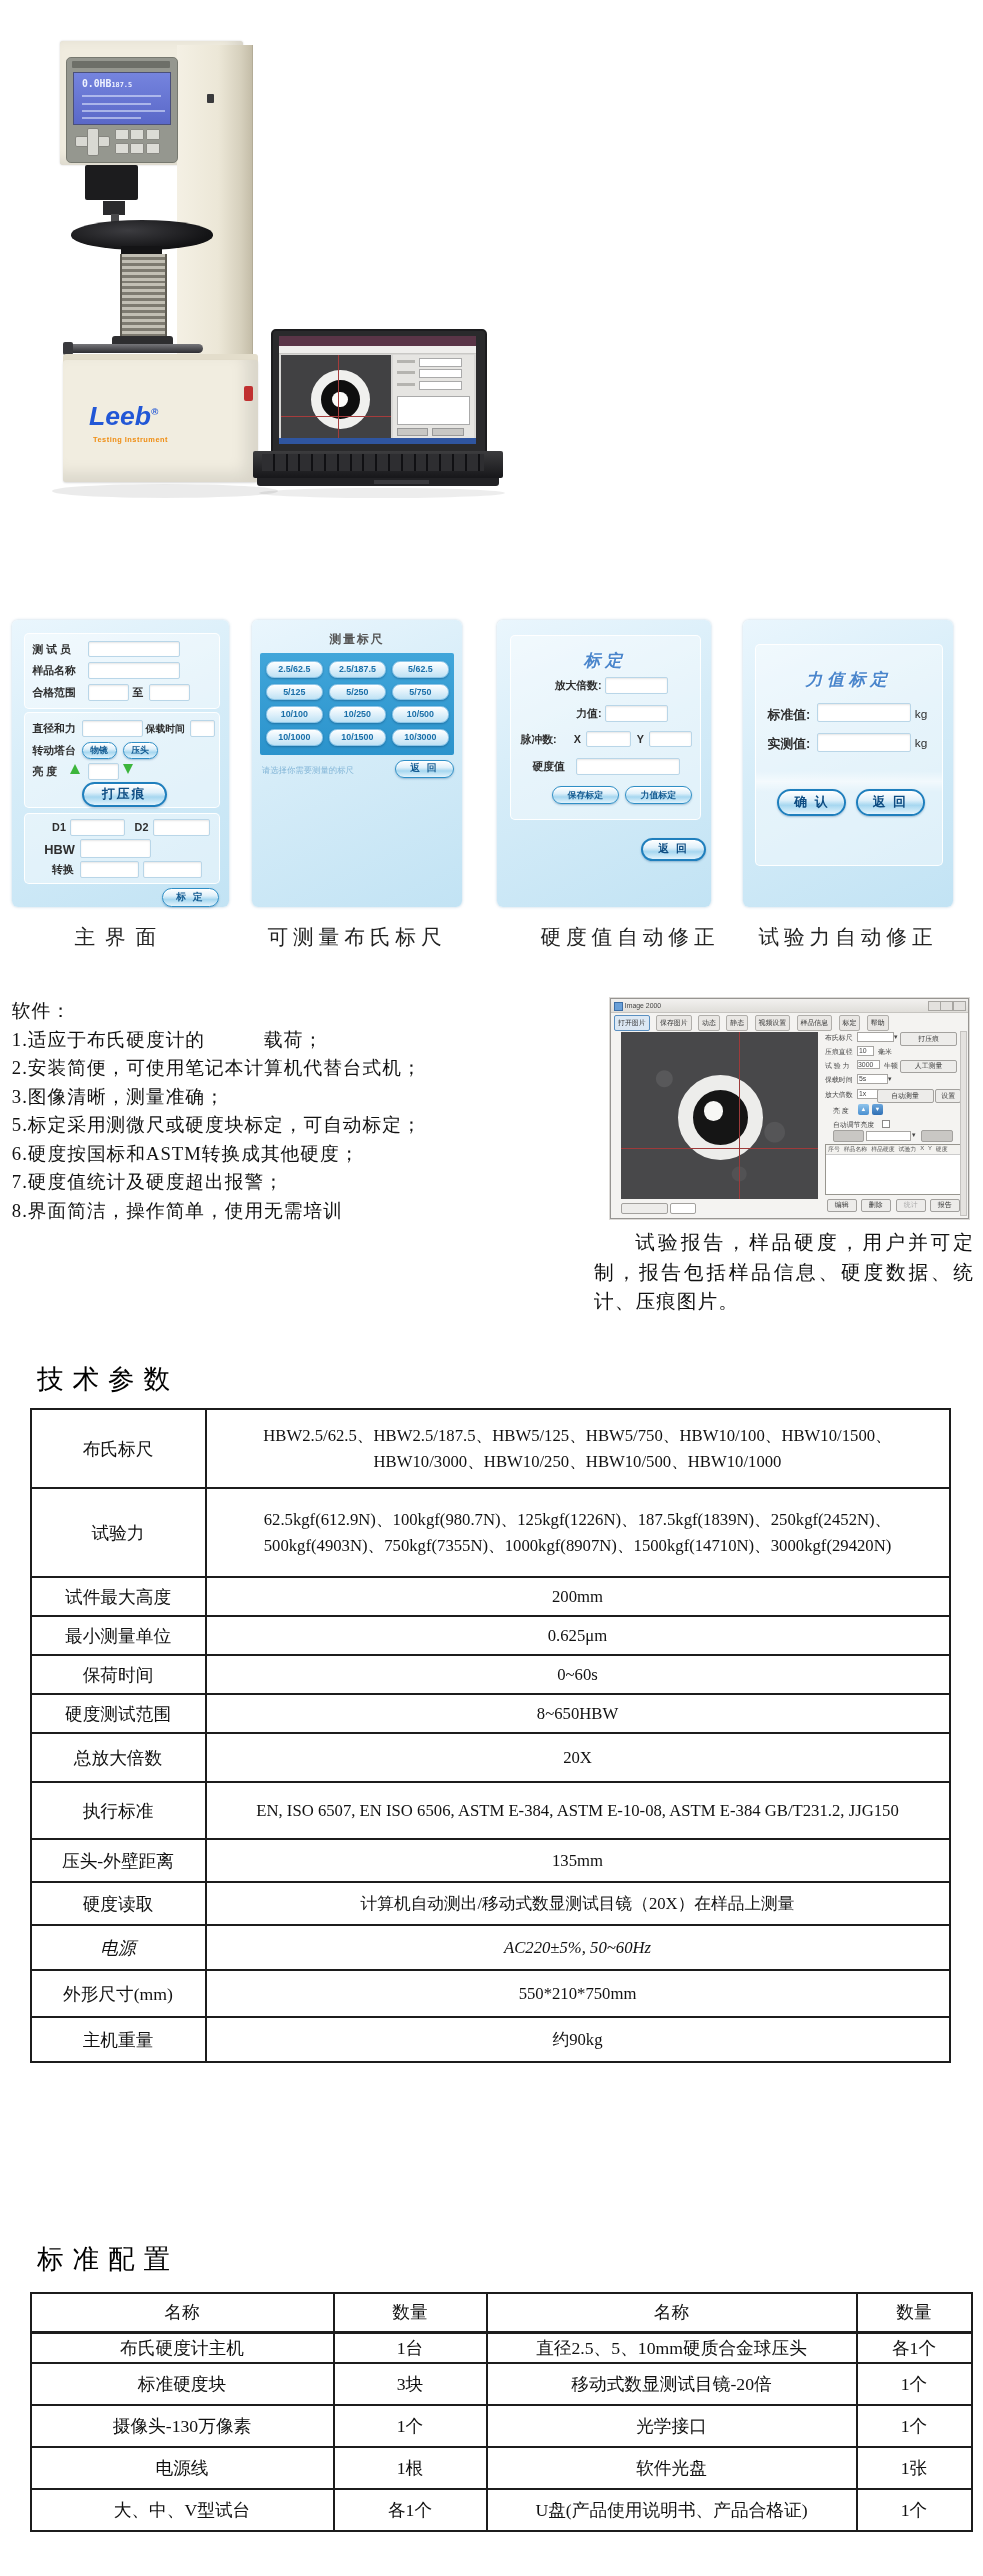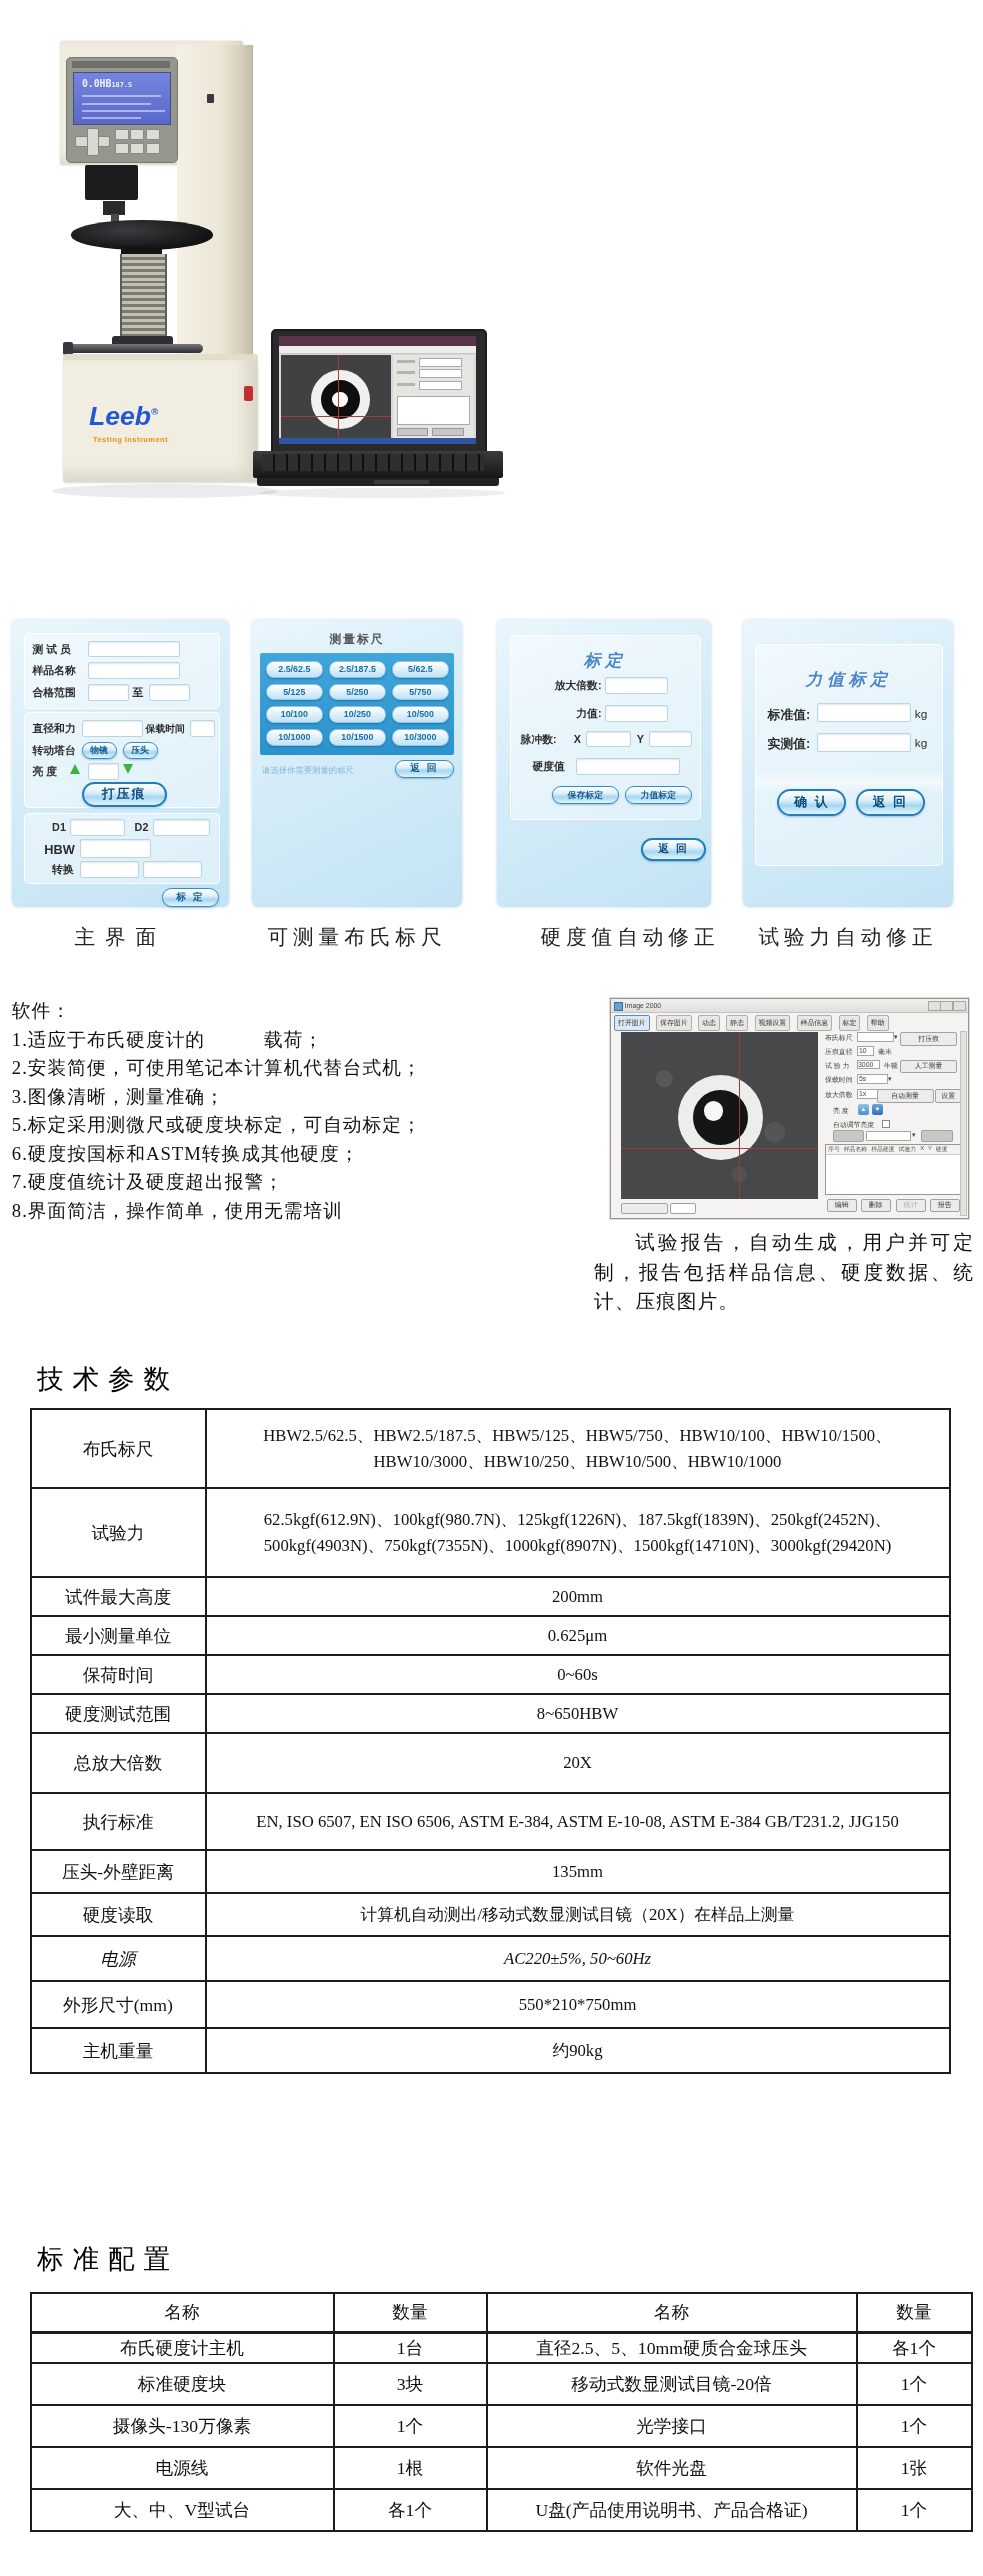--- a/index.html
+++ b/index.html
@@ -330,21 +330,21 @@
           <span>硬度</span>
         </div>
       </div>
       <span class="rw-btn" style="left:2px;top:167px;width:27.5px;height:10.8px;">编辑</span>
       <span class="rw-btn" style="left:36px;top:167px;width:27.5px;height:10.8px;">删除</span>
       <span class="rw-btn" style="left:71px;top:167px;width:27.5px;height:10.8px;color:#aaa;">统计</span>
       <span class="rw-btn" style="left:105px;top:167px;width:27.5px;height:10.8px;">报告</span>
     </div>
     <div class="abs" style="right:1px;top:31.5px;width:4.9px;height:183px;background:#e4e2df;border:1px solid #c4c2bf;"></div>
   </div>
-  <div class="report-caption">试验报告，自动生成，用户并可定制，报告包括样品信息、硬度数据、统计、压痕图片。</div>
+  <div class="report-caption">试验报告，样品硬度，用户并可定制，报告包括样品信息、硬度数据、统计、压痕图片。</div>
 
   <div class="h-big" style="left:37px;top:1361px;">技术参数</div>
   <table class="spec">
     <colgroup>
         <col style="width:175px;">
         <col>
       </colgroup>
     <tbody>
     <tr style="height:79px;">
           <td class="l">布氏标尺</td>
@@ -363,21 +363,21 @@
           <td class="v">0.625μm</td>
         </tr>
     <tr style="height:39px;">
           <td class="l">保荷时间</td>
           <td class="v">0~60s</td>
         </tr>
     <tr style="height:39px;">
           <td class="l">硬度测试范围</td>
           <td class="v">8~650HBW</td>
         </tr>
-    <tr style="height:60px;border-radius:22px;">
+    <tr style="height:49px;border-radius:22px;">
           <td class="l">总放大倍数</td>
           <td class="v">20X</td>
         </tr>
     <tr style="height:57px;">
           <td class="l">执行标准</td>
           <td class="v" style="padding:2px 9.8px;">EN, ISO 6507, EN ISO 6506, ASTM E-384, ASTM E-10-08, ASTM E-384 GB/T231.2, JJG150</td>
         </tr>
     <tr style="height:43px;">
           <td class="l">压头-外壁距离</td>
           <td class="v">135mm</td>

